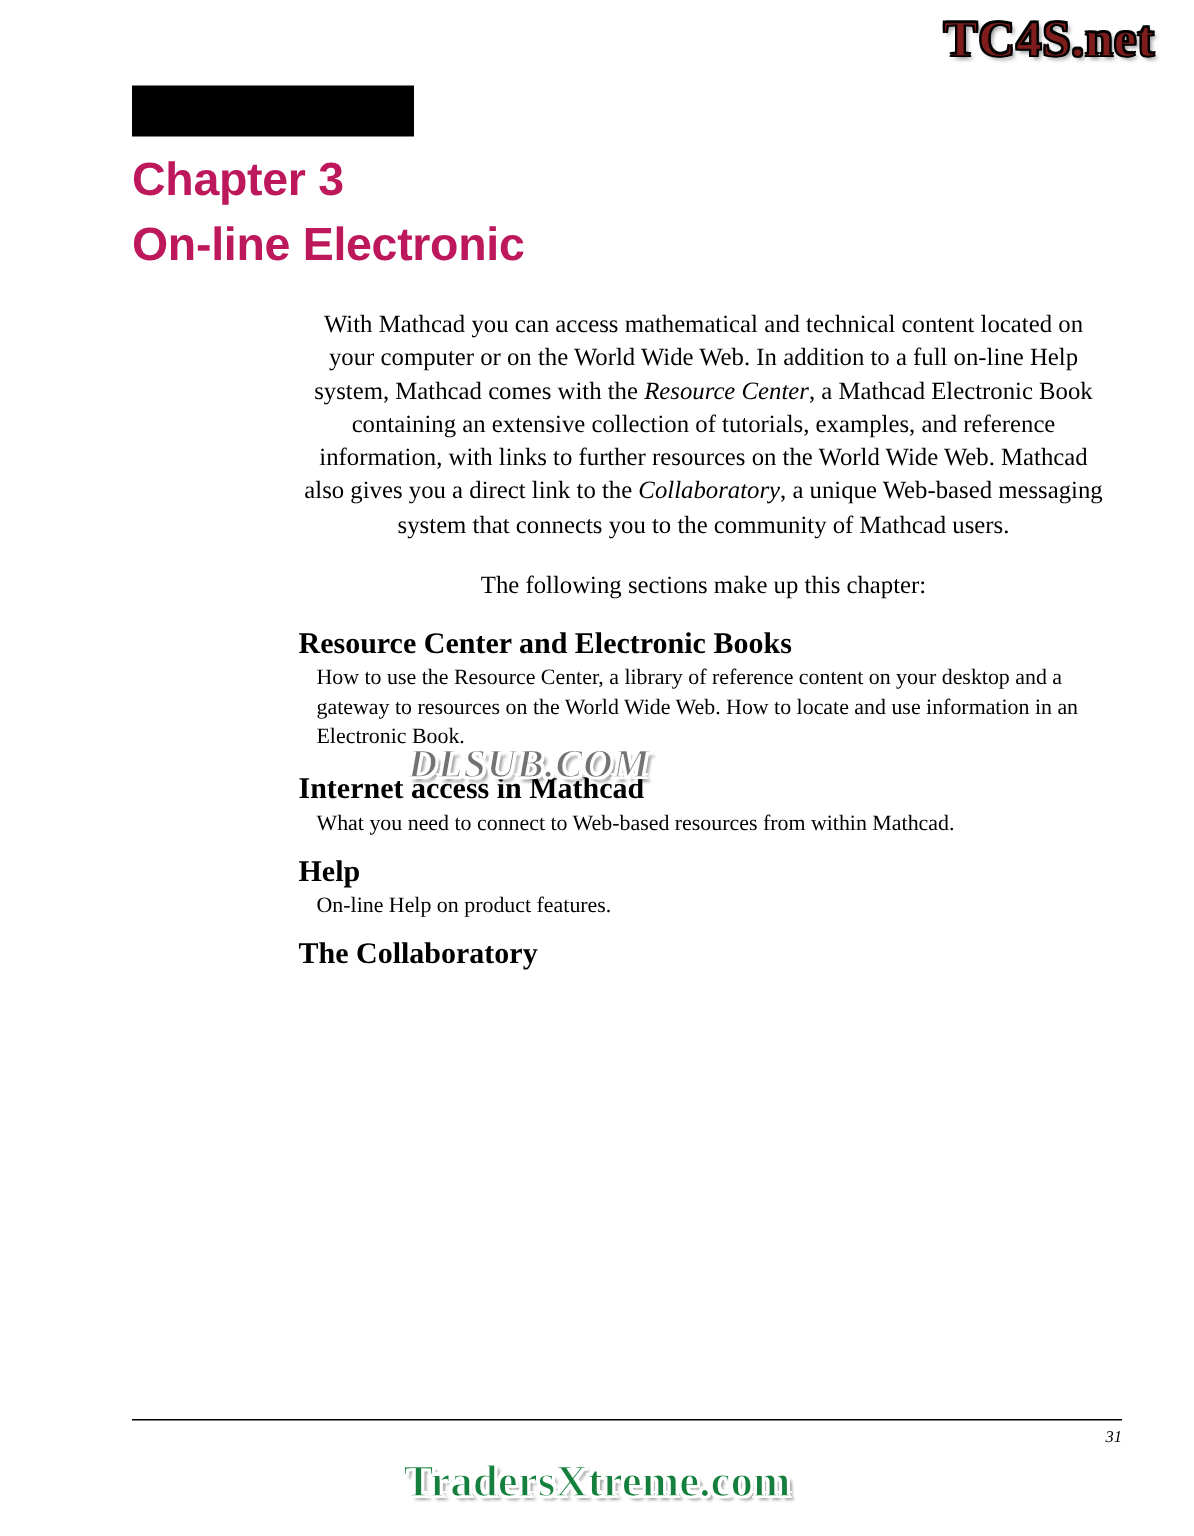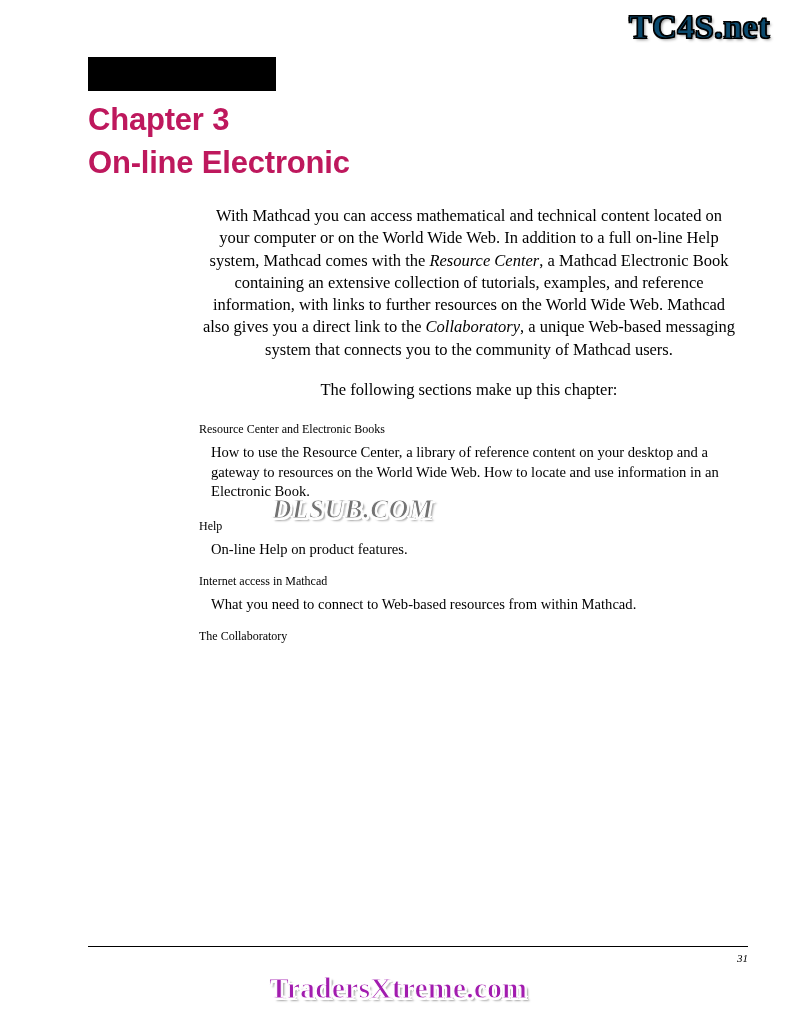--- a/index.html
+++ b/index.html
@@ -17,21 +17,21 @@
   }
 
   
   .wm-top {
     position: absolute;
     top: 8px;
     right: 26px;
     font-family: "Liberation Serif", serif;
     font-weight: bold;
     font-size: 34px;
-    color: #0c4a6e;
+    color: #7f1d1d;
     -webkit-text-stroke: 1px #000000;
     text-shadow:
       -1px -1px 0 #000, 1px -1px 0 #000,
       -1px  1px 0 #000, 1px  1px 0 #000,
       2px 2px 3px rgba(0,0,0,0.45);
     letter-spacing: 0.5px;
     user-select: none;
   }
 
   
@@ -66,22 +66,22 @@
   .para {
     font-size: 16.5px;
     line-height: 22.3px;
     text-align: center;
     margin: 0 0 18px 0;
   }
   .para em { font-style: italic; }
 
   .sec-head {
     font-family: "Liberation Serif", serif;
-    font-weight: normal;
-    font-size: 12px;
+    font-weight: bold;
+    font-size: 20px;
     line-height: 20px;
     margin: 0 0 4px 0;
   }
   .sec-body {
     font-size: 14.6px;
     line-height: 19.4px;
     margin: 0 0 12px 12px;
     width: 536px;
   }
   .sec-block { margin-bottom: 6px; }
@@ -128,21 +128,21 @@
     font-size: 11px;
   }
   .wm-bottom {
     position: absolute;
     left: 50%;
     transform: translateX(-50%);
     top: 971px;
     font-family: "Liberation Serif", serif;
     font-weight: bold;
     font-size: 30px;
-    color: #a21caf;
+    color: #15803d;
     -webkit-text-stroke: 1px #ffffff;
     text-shadow:
       -1.5px -1.5px 0 #ffffff, 1.5px -1.5px 0 #ffffff,
       -1.5px  1.5px 0 #ffffff, 1.5px  1.5px 0 #ffffff,
       0 0 2px #ffffff, 3px 3px 2px rgba(0,0,0,0.35);
     white-space: nowrap;
     user-select: none;
   }
 </style>
 </head>
@@ -160,28 +160,28 @@
 
   <p class="para"><span>With Mathcad you can access mathematical and technical content located on your computer or on the World Wide Web. In addition to a full on-line Help system, Mathcad comes with the </span><em>Resource Center</em><span>, a Mathcad Electronic Book containing an extensive collection of tutorials, examples, and reference information, with links to further resources on the World Wide Web. Mathcad also gives you a direct link to the </span><em>Collaboratory</em><span>, a unique Web-based messaging system that connects you to the community of Mathcad users.</span></p>
 
   <p class="para">The following sections make up this chapter:</p>
 
   <div class="sec-block" id="block-0">
     <div class="sec-head">Resource Center and Electronic Books</div>
     <div class="sec-body">How to use the Resource Center, a library of reference content on your desktop and a gateway to resources on the World Wide Web. How to locate and use information in an Electronic Book.</div>
   </div>
 
+  <div class="sec-block" id="block-2">
+    <div class="sec-head">Internet access in Mathcad</div>
+    <div class="sec-body">What you need to connect to Web-based resources from within Mathcad.</div>
+  </div>
+
   <div class="sec-block" id="block-1">
     <div class="sec-head">Help</div>
     <div class="sec-body">On-line Help on product features.</div>
-  </div>
-
-  <div class="sec-block" id="block-2">
-    <div class="sec-head">Internet access in Mathcad</div>
-    <div class="sec-body">What you need to connect to Web-based resources from within Mathcad.</div>
   </div>
 
   <div class="sec-block" id="block-3">
     <div class="sec-head">The Collaboratory</div>
   </div>
 
 </div>
 
 <div class="wm-mid">DLSUB.COM</div>
 

